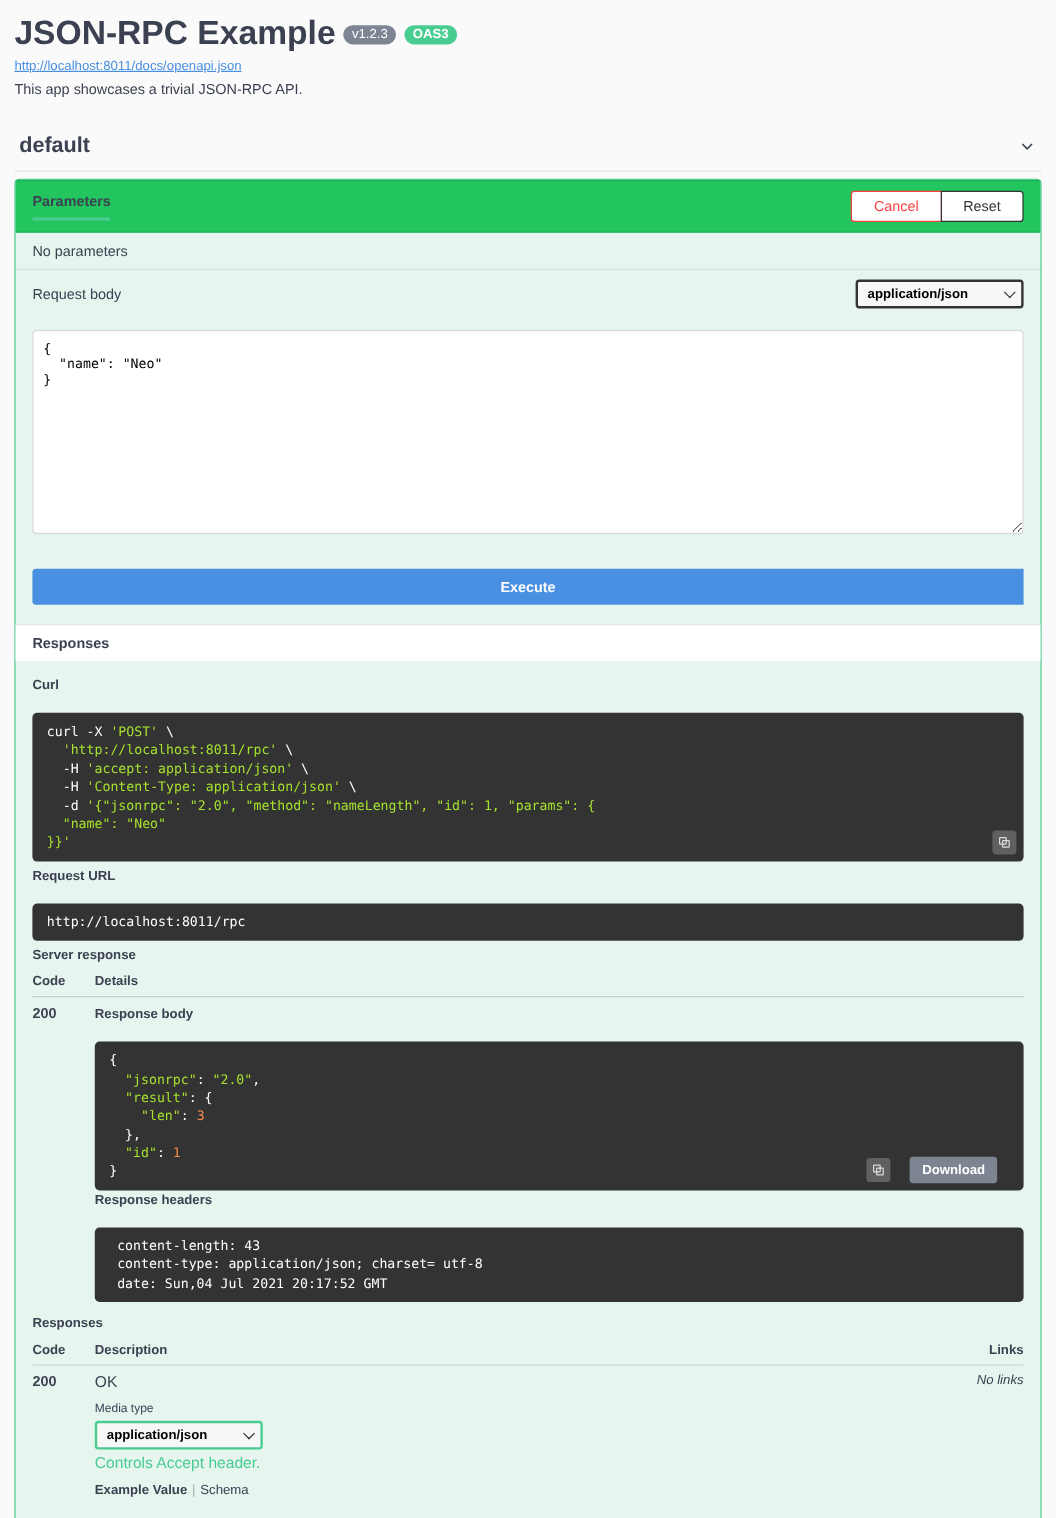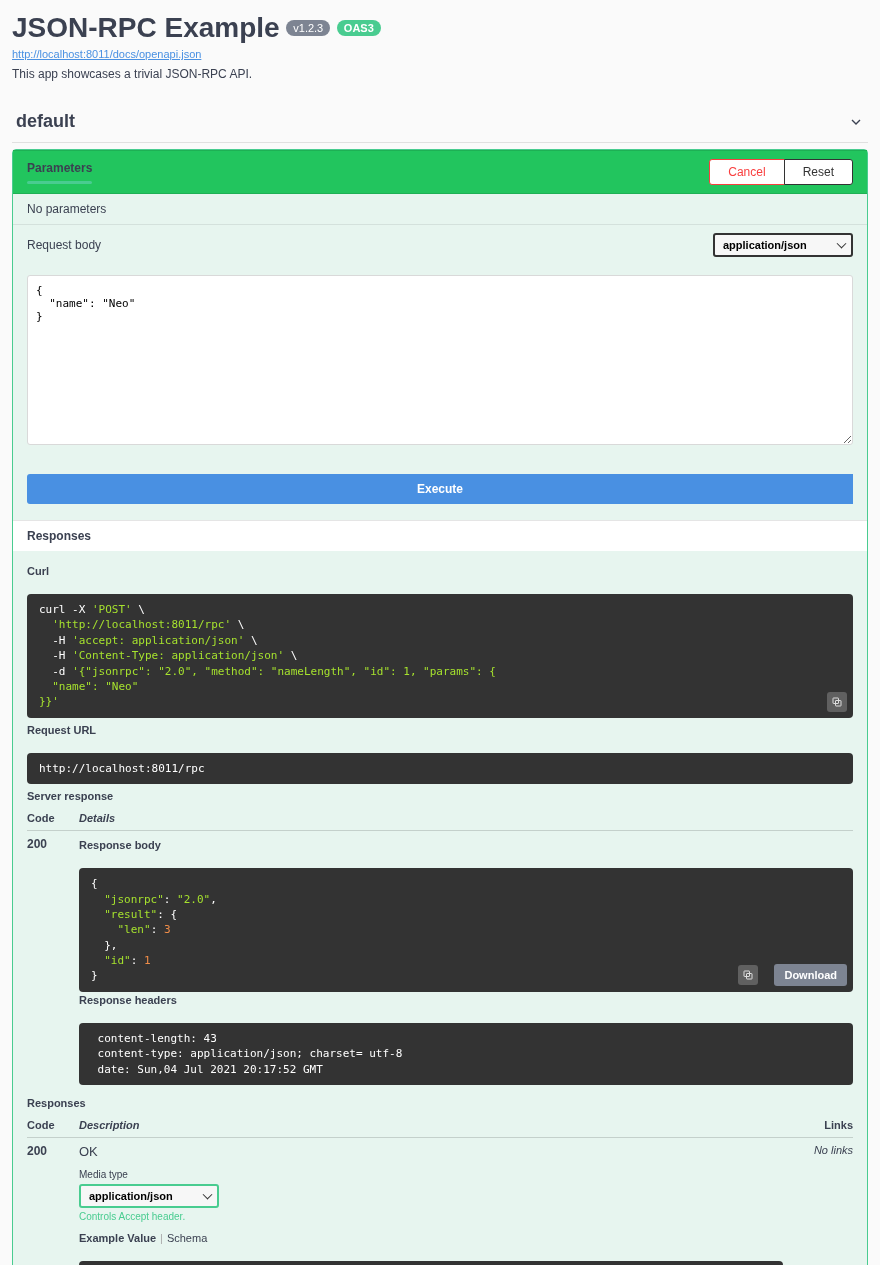--- a/index.html
+++ b/index.html
@@ -35,34 +35,34 @@
 .btn-exec { flex: 1; background: #4990e2; color: #fff; border: none; padding: 8px; font-weight: 700; font-size: 12px; border-radius: 3px 0 0 3px; cursor: pointer; }
 .btn-clear { flex: 1; background: #fff; border: 1px solid #aaa; font-weight: 700; font-size: 12px; border-radius: 0 3px 3px 0; cursor: pointer; }
 .resp-hdr { background: #fff; padding: 8px 14px; font-size: 12px; font-weight: 700; border-top: 1px solid rgba(0,0,0,0.1); }
 .dark { background: #333; color: #fff; border-radius: 4px; padding: 8px 12px; font-family: monospace; font-size: 11px; white-space: pre; overflow-x: auto; line-height: 1.4; position: relative; margin-top: 17px; }
 .curl .g { color: #a6e22e; }
 .copy-ic { position: absolute; right: 6px; bottom: 6px; width: 20px; height: 20px; background: #606060; border-radius: 3px; display: flex; align-items: center; justify-content: center; }
 .inner { padding: 8px 14px; }
 .lbl { font-size: 11px; font-weight: 600; margin-bottom: 4px; margin-top: 6px; }
 .tbl-hdr { display: flex; font-size: 11px; font-weight: 700; border-bottom: 1px solid rgba(0,0,0,0.15); padding: 6px 0; }
 .col-code { width: 52px; }
-.col-det { flex: 1; font-style: italic; }
+.col-det { flex: 1; }
 .col-links { width: 70px; text-align: right; }
 .row { display: flex; padding: 6px 0; }
 .cell-code { width: 52px; font-size: 12px; font-weight: 600; }
 .cell-det { flex: 1; }
 .sub-lbl { font-size: 11px; font-weight: 600; margin: 2px 0 4px; }
 .mt-sel { border: 2px solid #49cc90; border-radius: 3px; font-size: 11px; padding: 4px 26px 4px 8px; background: #f7f7f7; font-weight: 600; appearance: none; width: 140px; }
 .mt-sel-wrap { position: relative; display: inline-block; }
 .mt-sel-wrap::after { content: ""; position: absolute; right: 8px; top: 50%; width: 6px; height: 6px; border-right: 1.5px solid #333; border-bottom: 1.5px solid #333; transform: translateY(-70%) rotate(45deg); pointer-events: none; }
-.hint { font-size: 10px; color: #49cc90; margin-top: 3px; }
+.hint { font-size: 13px; color: #49cc90; margin-top: 3px; }
 .extab { font-size: 11px; margin: 10px 0 4px; }
 .extab .active { font-weight: 700; }
 .extab .sep { color: #aaa; margin: 0 4px; }
-.dl-btn { position: absolute; right: 6px; bottom: 6px; display: flex; gap: 16px; align-items: center; }
+.dl-btn { position: absolute; right: 22px; bottom: 6px; display: flex; gap: 16px; align-items: center; }
 .dl-btn .copy-ic { position: static; }
 .btn-dl { background: #7d8492; color: #fff; border: none; font-size: 11px; font-weight: 700; padding: 5px 10px; border-radius: 3px; }
 .json .s { color: #a6e22e; }
 .json .n { color: #f08d49; }
 .nolinks { font-style: italic; font-size: 11px; text-align: right; }
 </style>
 </head>
 <body>
 
 <div class="title-row">

